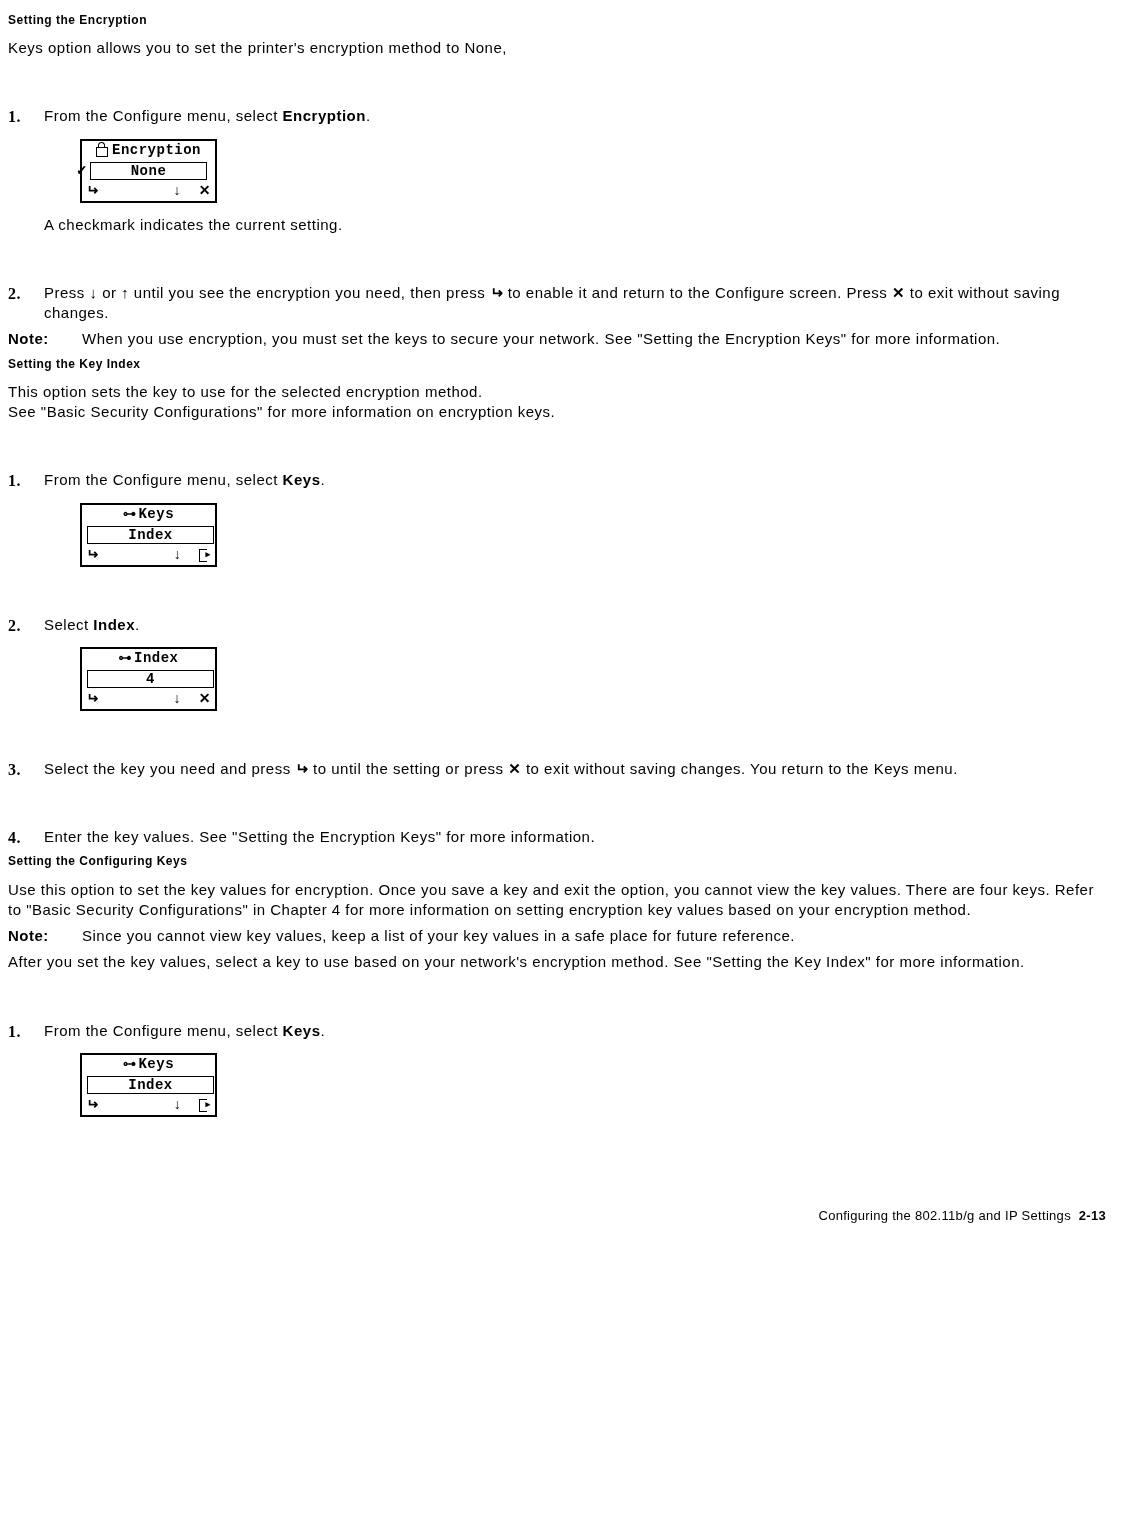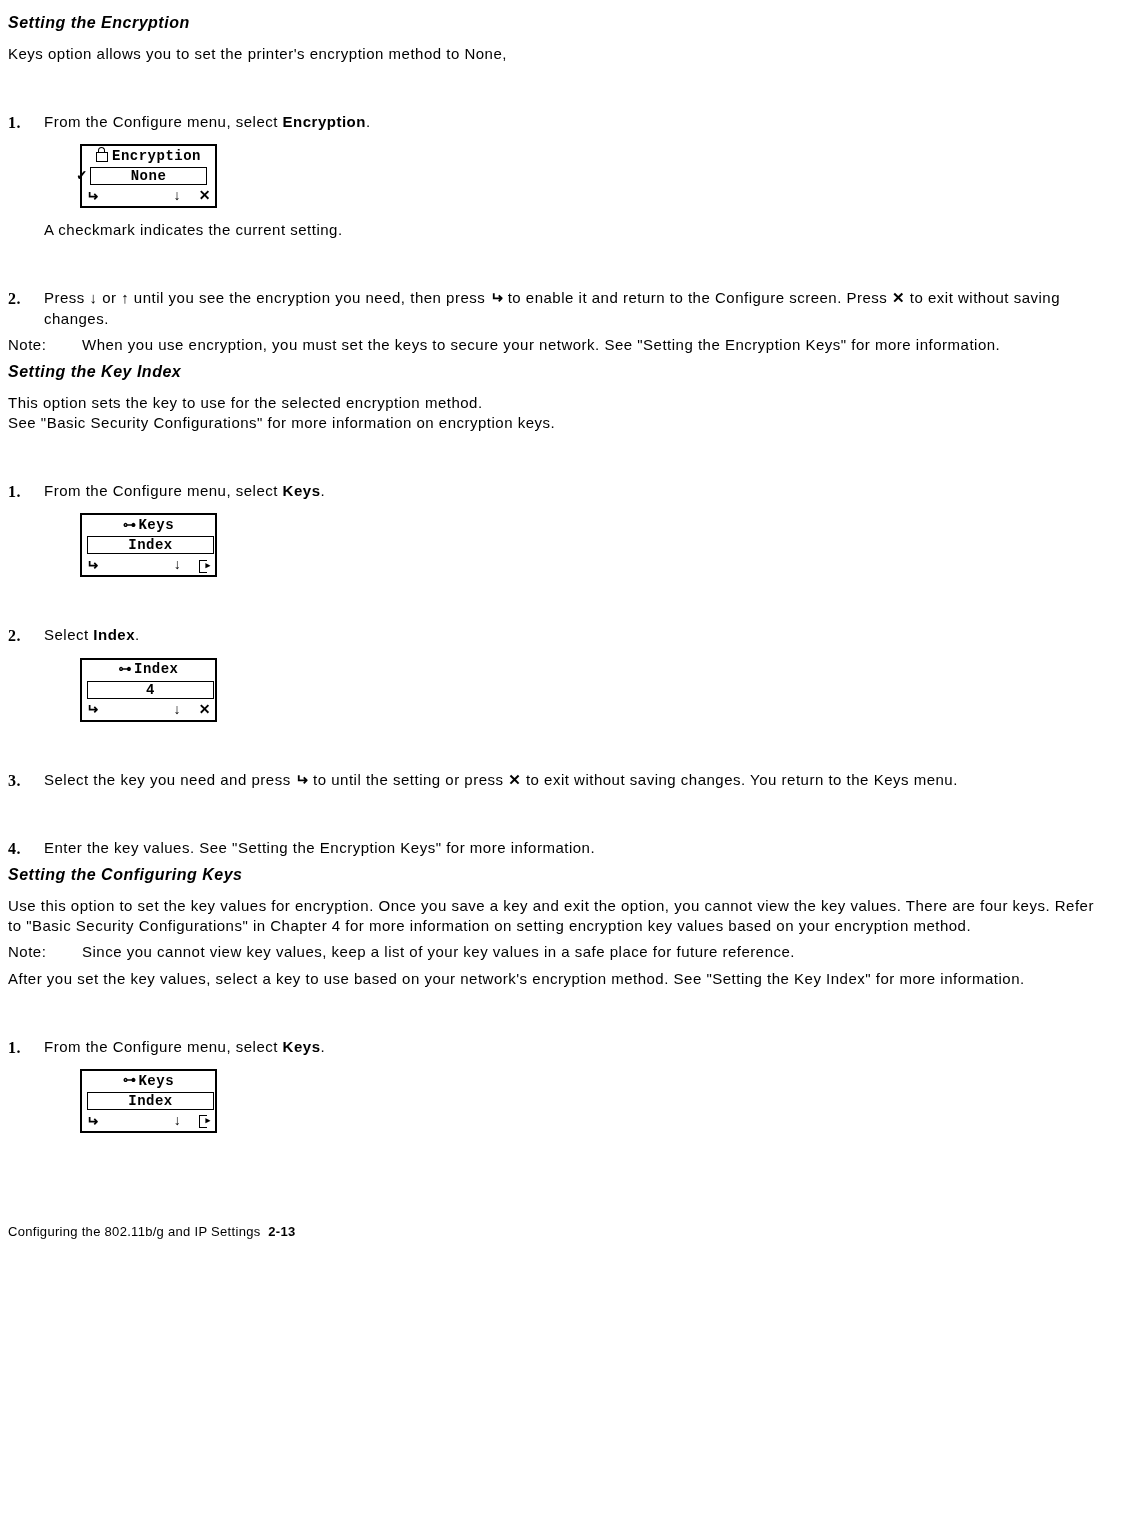--- a/index.html
+++ b/index.html
@@ -6,23 +6,22 @@
     font-family: Arial, Helvetica, sans-serif;
     font-size: 15px;
     line-height: 1.35;
     letter-spacing: 0.5px;
     margin: 0;
     padding: 8px 18px 18px 8px;
     color: #000;
     width: 1098px;
   }
   .h3 {
-    font-style: italic;
-    font-weight: bold;
-    font-size: 16px;
+    font-weight: bold;
+    font-size: 12px;
     margin: 4px 0 10px 0;
     letter-spacing: 0.5px;
   }
   p {
     margin: 6px 0;
   }
   ol {
     list-style: none;
     padding-left: 0;
     margin: 4px 0;
@@ -43,21 +42,21 @@
   .li-body {
     display: block;
     margin-top: 48px;
   }
   .li-body p:first-child { margin-top: 0; }
   .note-row {
     display: flex;
     margin: 6px 0;
   }
   .note-label {
-    font-weight: normal;
+    font-weight: bold;
     min-width: 70px;
     padding-right: 4px;
   }
   .note-text {
     flex: 1;
   }
   b { font-weight: bold; }
   .lcd {
     border: 2px solid #000;
     width: 133px;
@@ -95,21 +94,21 @@
   .lcd .midwrap {
     padding: 1px 3px;
     width: 100%;
     display:flex;
     justify-content:flex-end;
   }
   .lcd .row.bot { justify-content: space-between; padding: 0 4px; }
   .sym { font-family: Arial, sans-serif; font-weight: bold; }
   .arrow-enter::before { content: "↵"; font-weight:bold; display:inline-block; transform: scaleX(-1);}
   .footer {
-    text-align: left;
+    text-align: right;
     font-size: 13px;
     margin-top: 90px;
     letter-spacing: 0.3px;
   }
   .footer b { font-weight: bold; }
   .inline-sym {
     font-weight: bold;
     font-family: Arial, sans-serif;
   }
   .key-icon {

